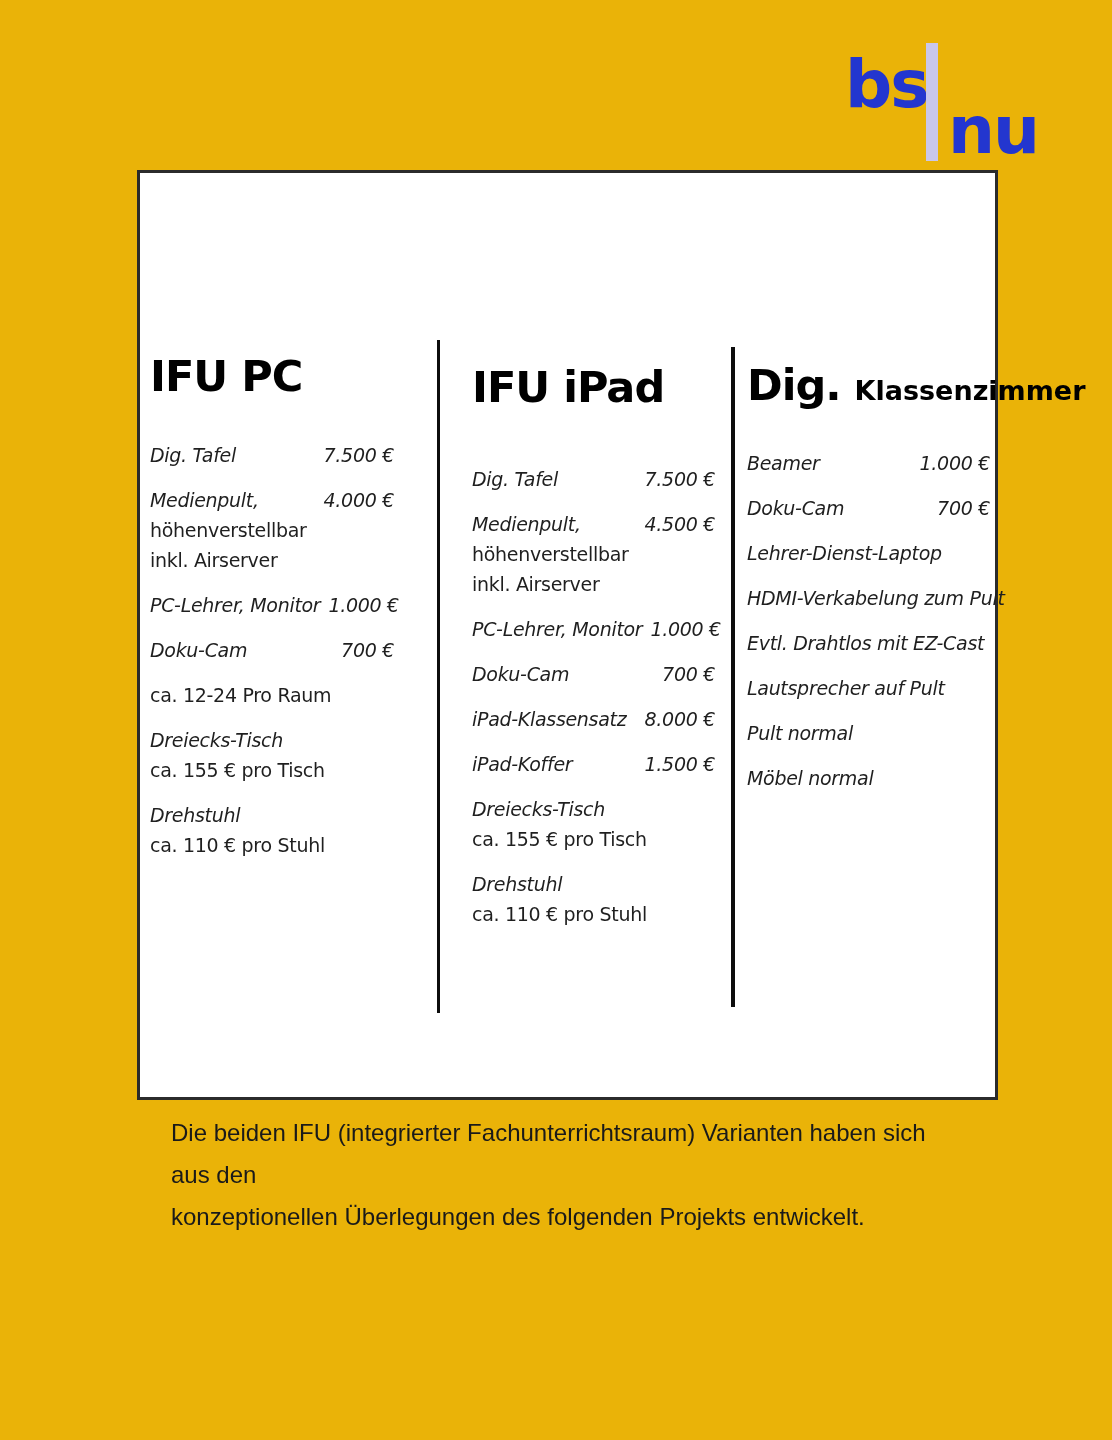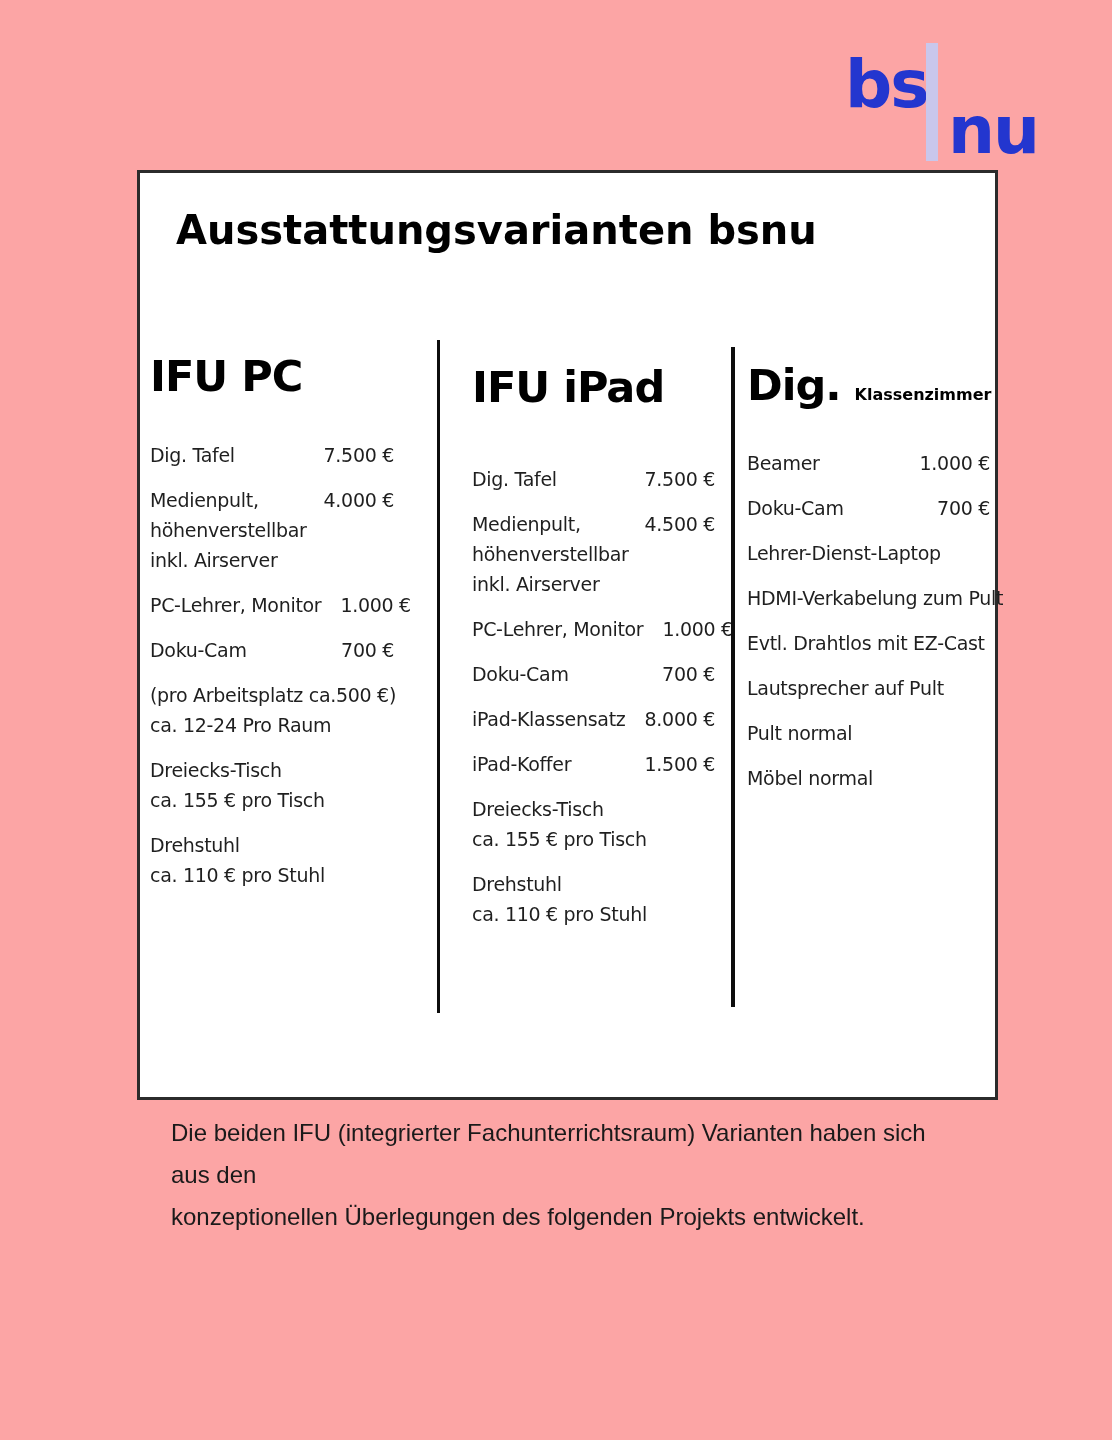--- a/index.html
+++ b/index.html
@@ -1,18 +1,18 @@
 <!DOCTYPE html>
 <html><head>
 <meta charset="utf-8">
 <style>
   html,body { margin:0; padding:0; background:#ffffff; }
   .page {
     position:relative; width:1112px; height:1440px;
-    background:#fca5a5; overflow:hidden;
+    background:#eab308; overflow:hidden;
     font-family:"DejaVu Sans", sans-serif; color:#1a1a1a;
   }
 
   
   .logo-bs, .logo-nu {
     position:absolute; font-weight:bold; font-size:66px; line-height:1;
     color:#2336cf; letter-spacing:-2px;
   }
   .logo-bs { left:845px; top:52px; }
   .logo-nu { left:948px; top:98px; }
@@ -38,28 +38,28 @@
   .col { position:absolute; font-size:19px; color:#1f1f1f; }
   .col-1 { left:150px; top:355px; width:244px; }
   .col-2 { left:472px; top:366px; width:243px; }
   .col-3 { left:747px; top:364px; width:243px; }
 
   .heading {
     display:flex; align-items:baseline; gap:14px;
     font-weight:bold; font-size:43px; line-height:1; color:#000;
     letter-spacing:-1px; white-space:nowrap;
   }
-  .heading .h-small { font-size:16px; letter-spacing:0; }
+  .heading .h-small { font-size:27px; letter-spacing:0; }
   .col-1 .heading { margin-bottom:42px; }
   .col-2 .heading { margin-bottom:55px; }
   .col-3 .heading { margin-bottom:41px; }
 
   .item { margin-bottom:15px; }
   .line { line-height:30px; white-space:nowrap; letter-spacing:-0.3px; }
-  .line.first { display:flex; justify-content:space-between; gap:19px; }
+  .line.first { display:flex; justify-content:space-between; gap:8px;font-style:italic; }
   .prc { text-align:right; flex:0 0 auto; }
 
   
   .divider { position:absolute; background:#0d0d0d; }
   .divider-1 { left:437px; top:340px; width:3px; height:673px; }
   .divider-2 { left:731px; top:347px; width:4px; height:660px; }
 
   
   .footnote {
     position:absolute; left:171px; top:1112px; width:760px;
@@ -71,21 +71,20 @@
 <body>
 
 <div class="page">
 
   <div class="logo-bs">bs</div>
   <div class="logo-bar"></div>
   <div class="logo-nu">nu</div>
 
   <div class="frame"></div>
 
-  <div class="title">Ausstattungsvarianten bsnu</div>
 
   <div class="col col-1">
     <div class="heading">
       <span class="h-big">IFU PC</span>
       <span class="h-small"></span>
     </div>
     <div class="items">
         <div class="item">
           <div class="line first">
             <span class="lbl">Dig. Tafel</span>
@@ -106,21 +105,20 @@
             <span class="prc">1.000 €</span>
           </div>
         </div>
         <div class="item">
           <div class="line first">
             <span class="lbl">Doku-Cam</span>
             <span class="prc">700 €</span>
           </div>
         </div>
         <div class="item">
-          <div class="line"><span class="lbl">(pro Arbeitsplatz ca.500 €)</span></div>
           <div class="line"><span class="lbl">ca. 12-24 Pro Raum</span></div>
         </div>
         <div class="item">
           <div class="line first">
             <span class="lbl">Dreiecks-Tisch</span>
           </div>
           <div class="line"><span class="lbl">ca. 155 € pro Tisch</span></div>
         </div>
         <div class="item">
           <div class="line first">

